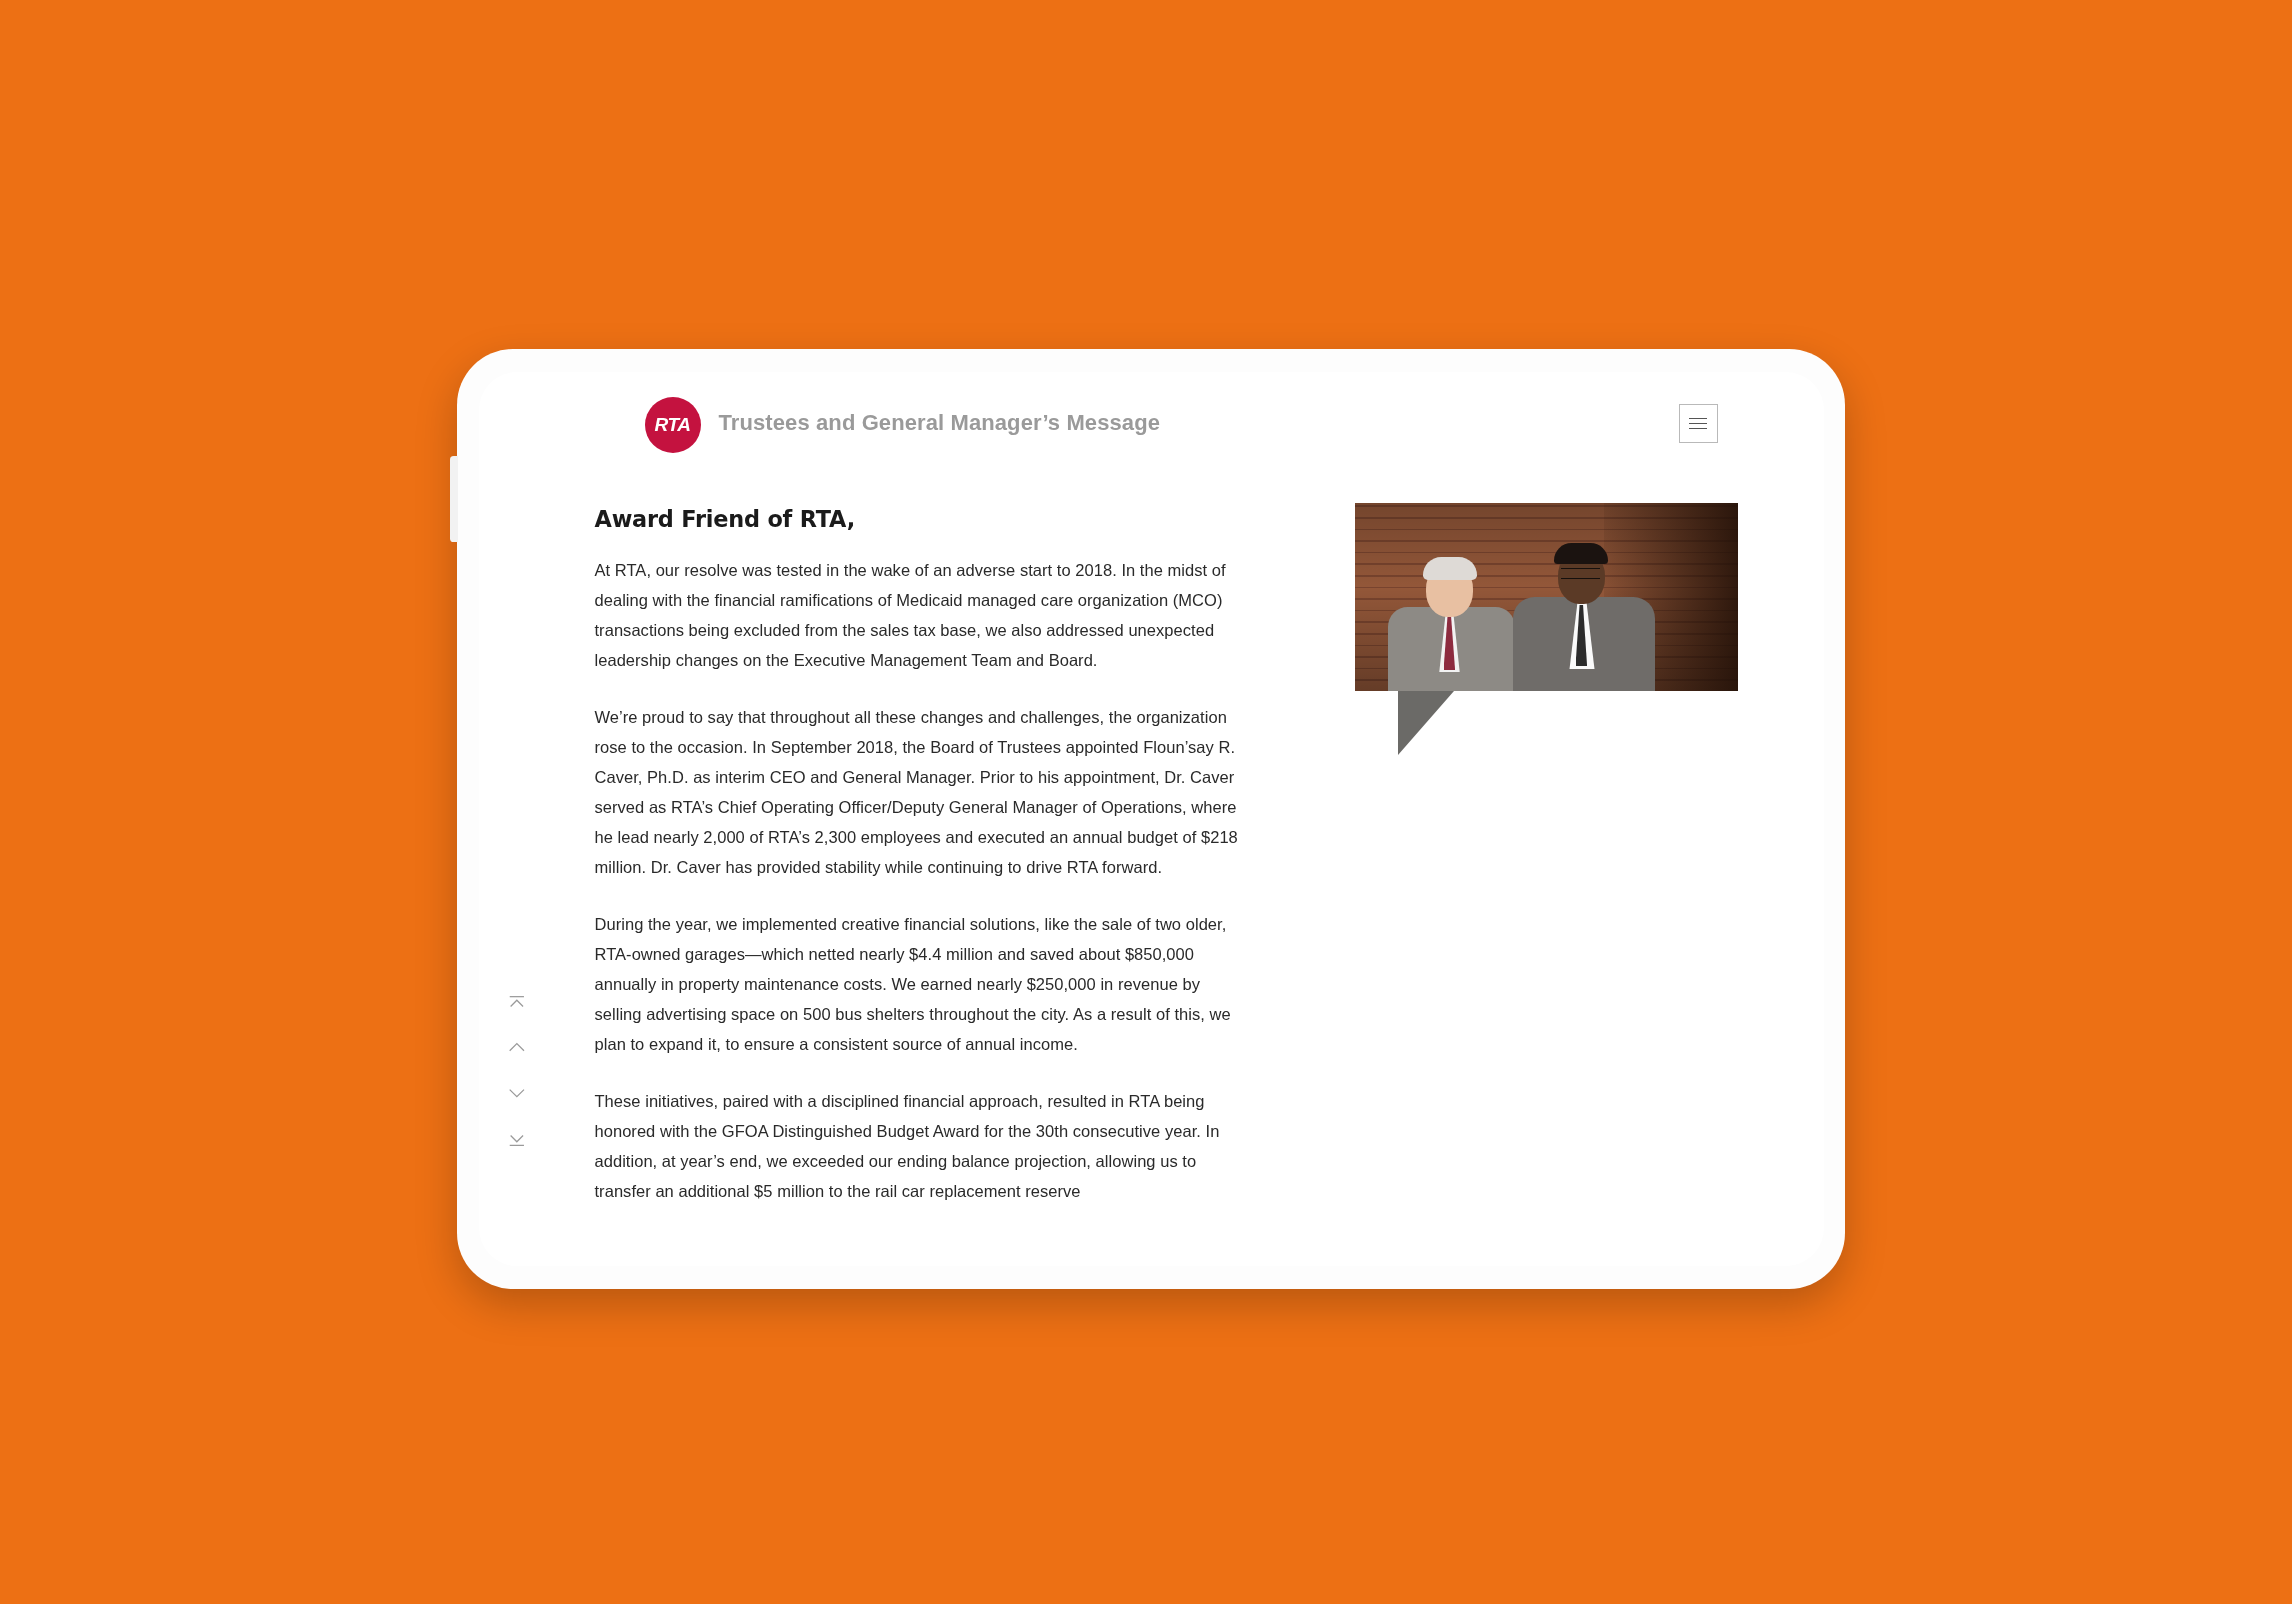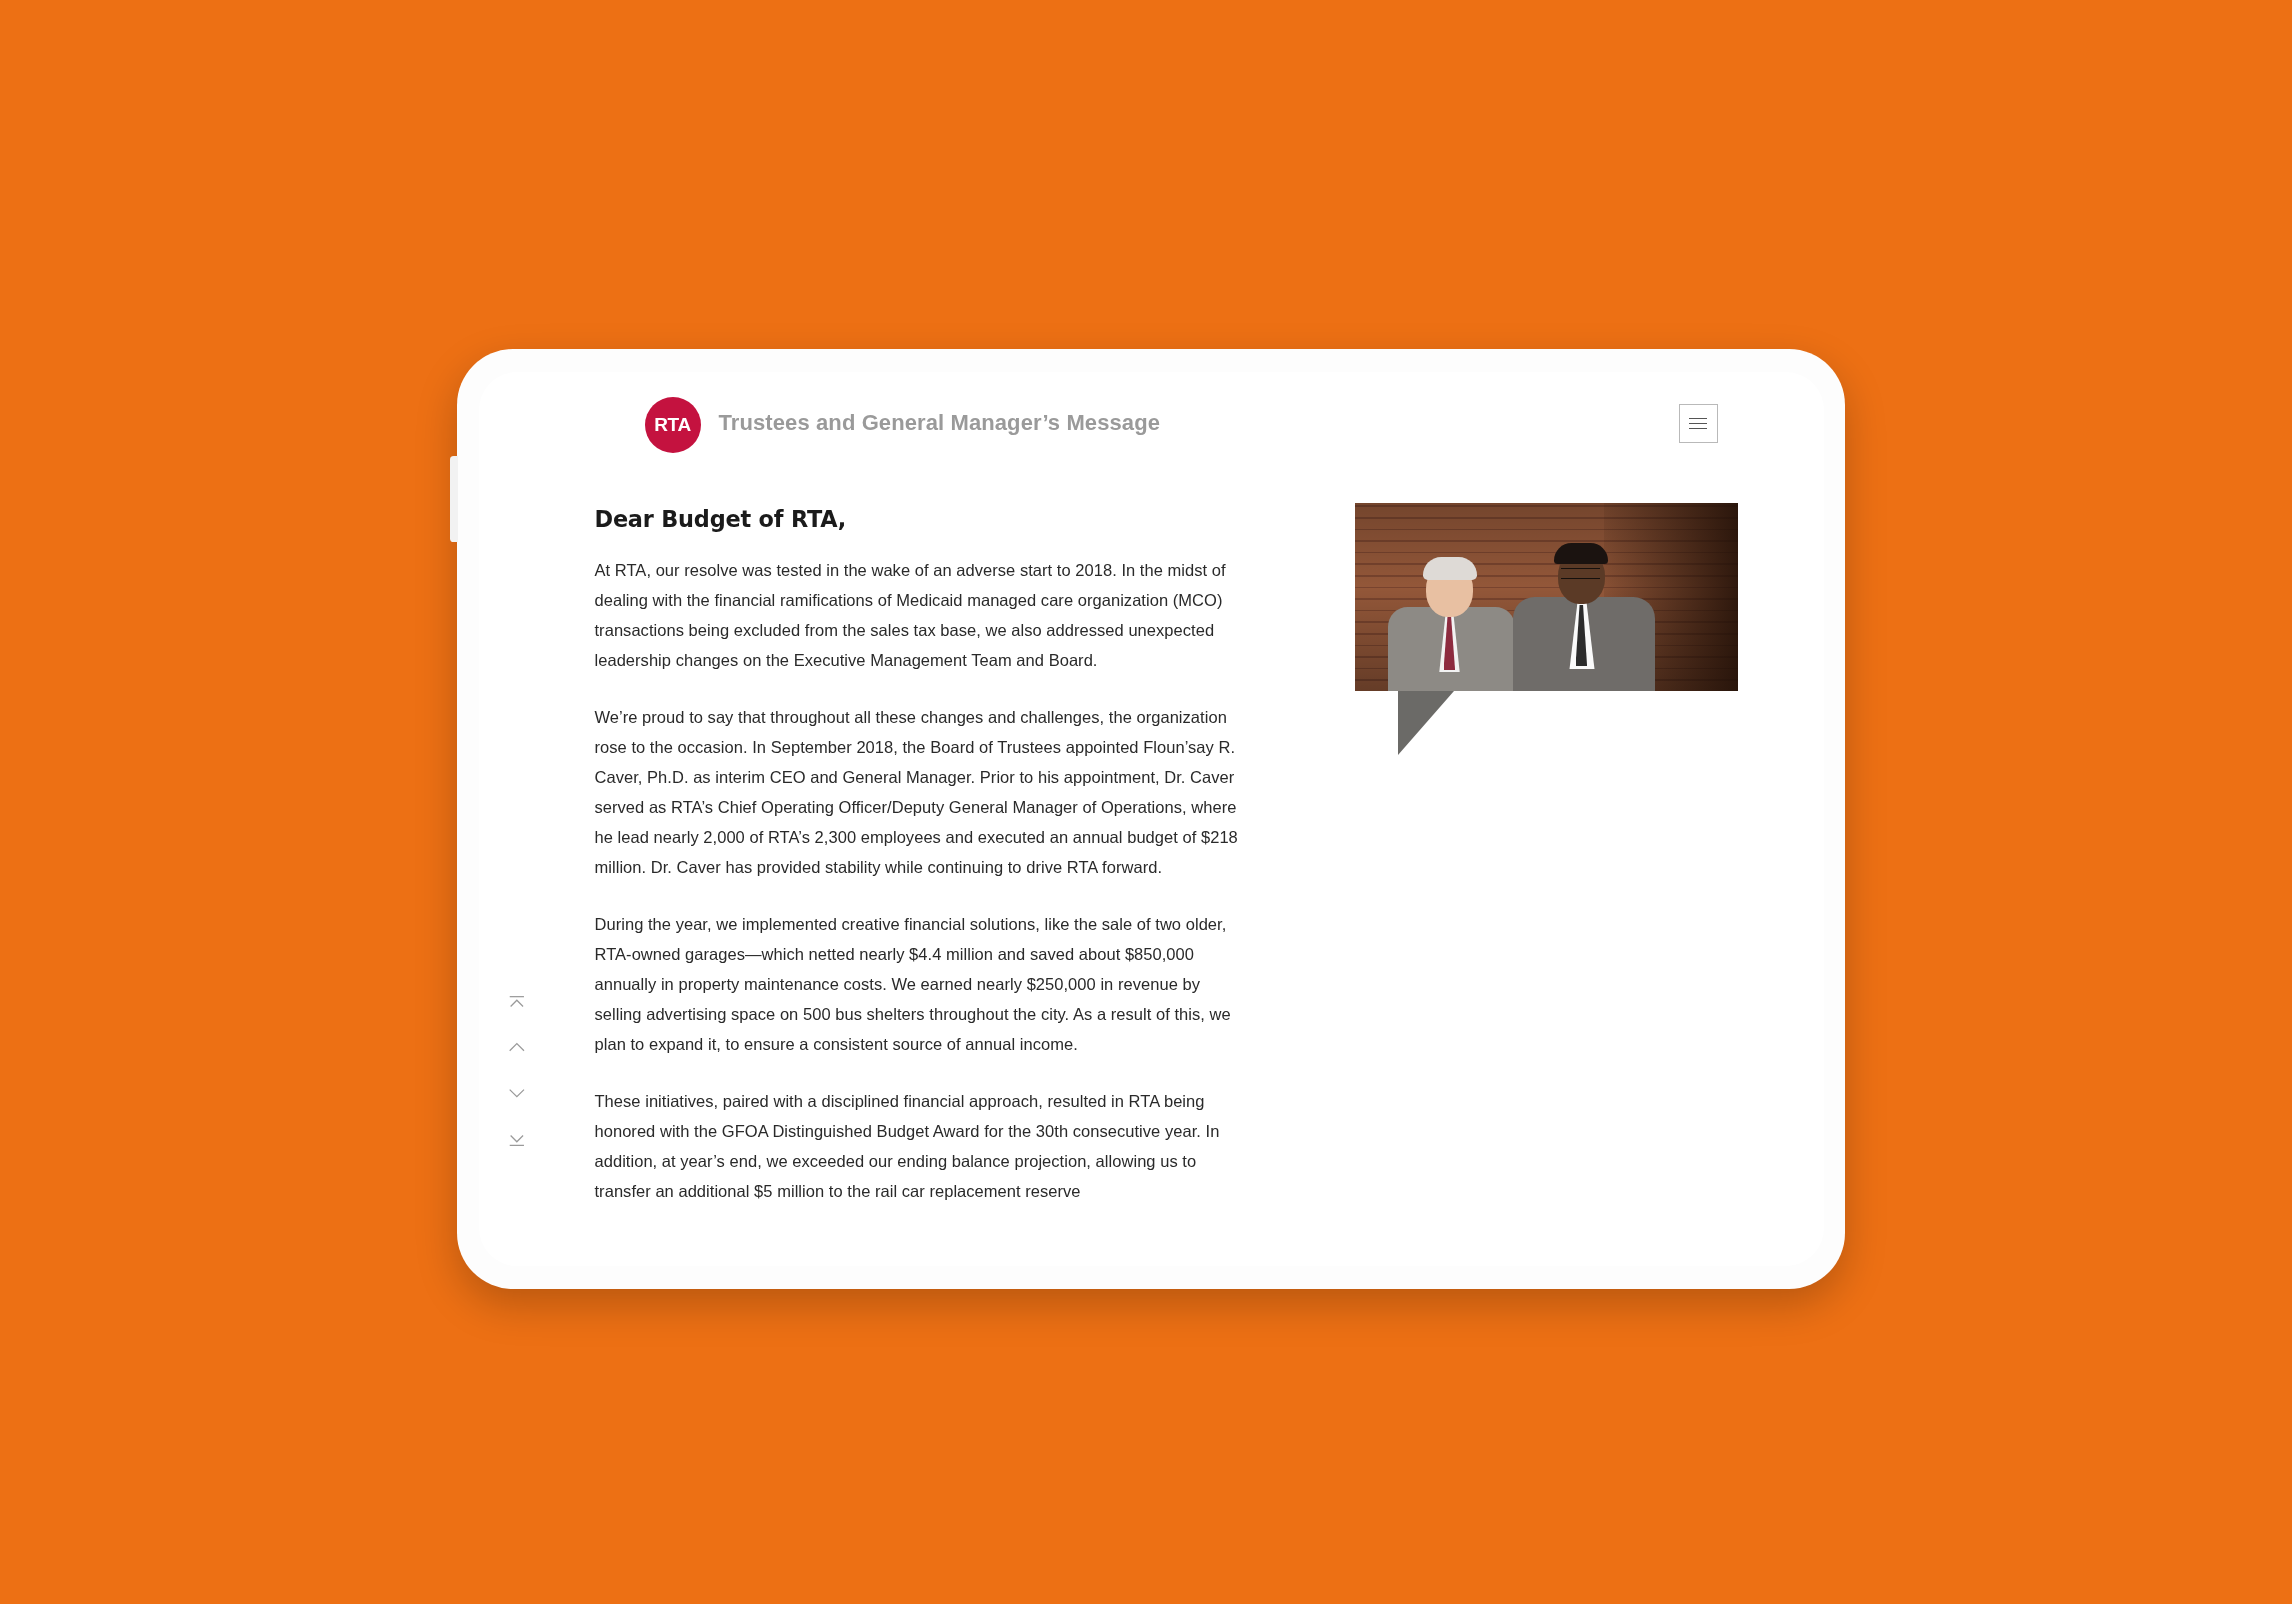--- a/index.html
+++ b/index.html
@@ -62,20 +62,21 @@
     height: 56px;
     border-radius: 50%;
     background: #c4123f;
     color: #ffffff;
     font-size: 19px;
     font-weight: bold;
     letter-spacing: -0.4px;
     display: flex;
     align-items: center;
     justify-content: center;
+    font-style: italic;
   }
   #header-title {
     position: absolute;
     left: 240px;
     top: 38px;
     font-size: 22px;
     font-weight: bold;
     color: #9a9a9a;
     letter-spacing: 0.1px;
   }
@@ -297,21 +298,21 @@
       </div>
       <div class="nav-arrow">
         <svg width="19.7" height="16" viewBox="0 0 22 18" fill="none" stroke="currentColor" stroke-width="1.4">
           <polyline points="4,4 11,11 18,4"></polyline>
           <line x1="3" y1="15" x2="19" y2="15"></line>
         </svg>
       </div>
     </div>
 
     <div id="article">
-      <h1 id="article-heading">Dear Budget of RTA,</h1>
+      <h1 id="article-heading">Award Friend of RTA,</h1>
       <p class="article-para">At RTA, our resolve was tested in the wake of an adverse start to 2018. In the midst of dealing with the financial ramifications of Medicaid managed care organization (MCO) transactions being excluded from the sales tax base, we also addressed unexpected leadership changes on the Executive Management Team and Board.</p>
       <p class="article-para">We’re proud to say that throughout all these changes and challenges, the organization rose to the occasion. In September 2018, the Board of Trustees appointed Floun’say R. Caver, Ph.D. as interim CEO and General Manager. Prior to his appointment, Dr. Caver served as RTA’s Chief Operating Officer/Deputy General Manager of Operations, where he lead nearly 2,000 of RTA’s 2,300 employees and executed an annual budget of $218 million. Dr. Caver has provided stability while continuing to drive RTA forward.</p>
       <p class="article-para">During the year, we implemented creative financial solutions, like the sale of two older, RTA-owned garages—which netted nearly $4.4 million and saved about $850,000 annually in property maintenance costs. We earned nearly $250,000 in revenue by selling advertising space on 500 bus shelters throughout the city. As a result of this, we plan to expand it, to ensure a consistent source of annual income.</p>
       <p class="article-para">These initiatives, paired with a disciplined financial approach, resulted in RTA being honored with the GFOA Distinguished Budget Award for the 30th consecutive year. In addition, at year’s end, we exceeded our ending balance projection, allowing us to transfer an additional $5 million to the rail car replacement reserve</p>
     </div>
 
     <div id="photo-bubble">
       <div id="photo-frame">
         <div id="photo-wall"></div>
         <div id="photo-dark-right"></div>

